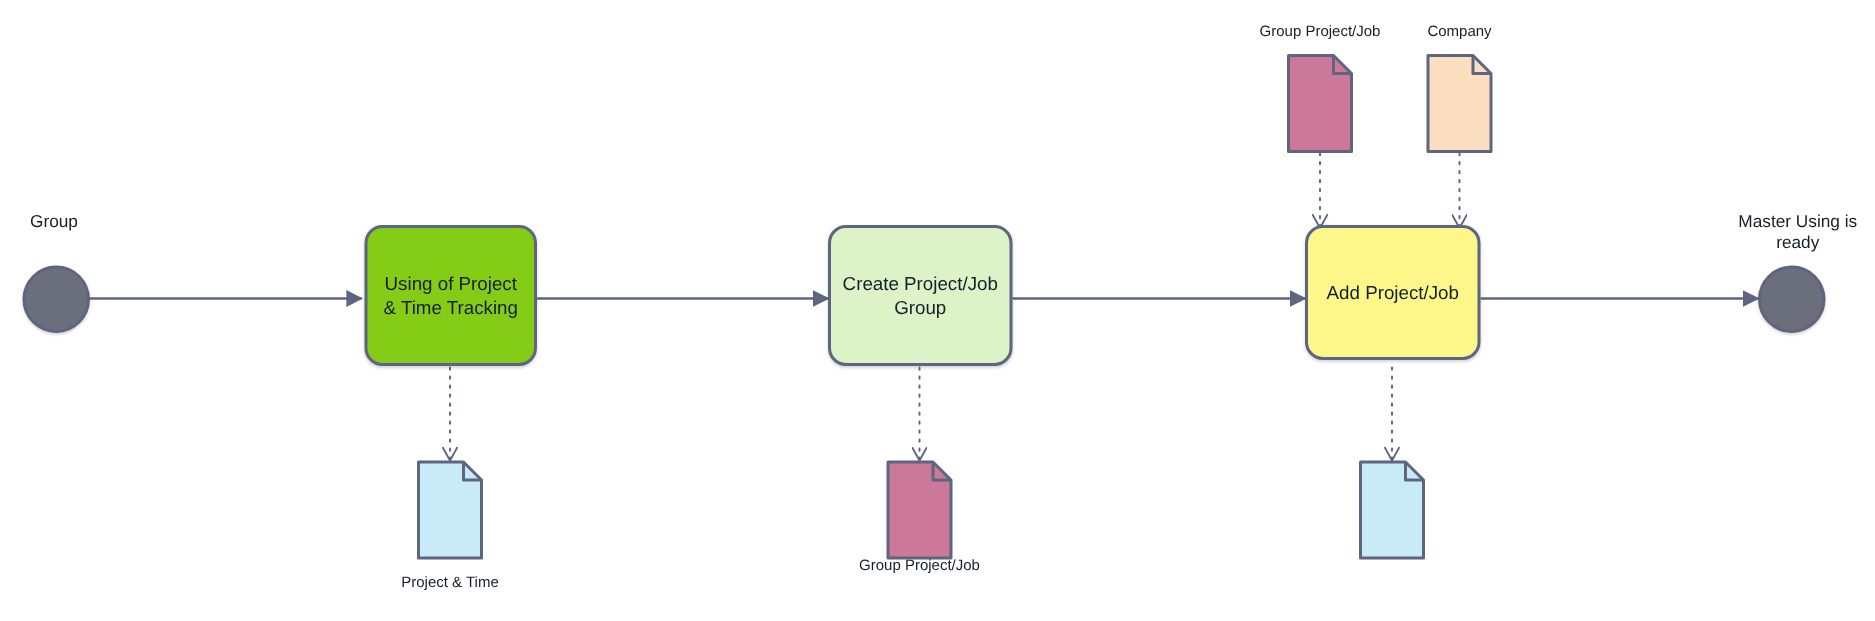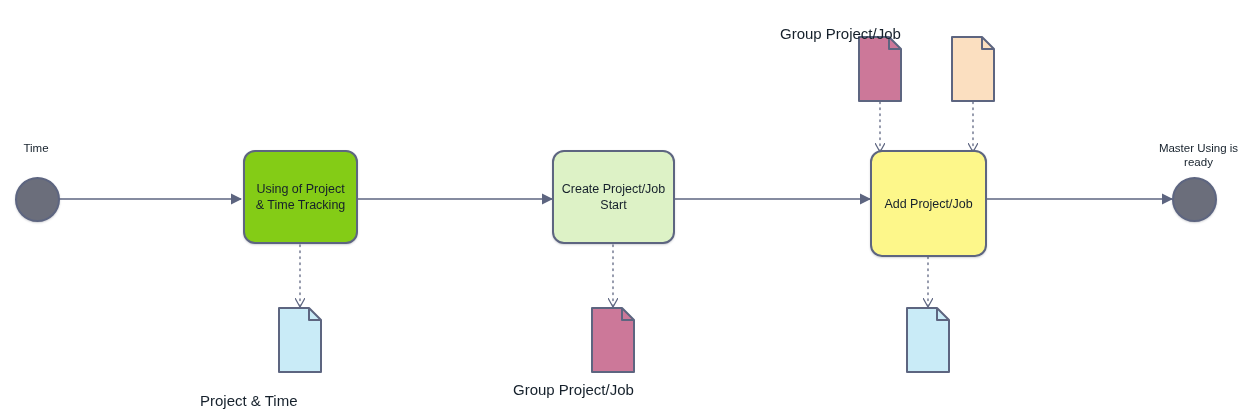--- a/index.html
+++ b/index.html
@@ -67,25 +67,25 @@
     position: absolute;
     width: 44px;
     height: 66px;
   }
   .doc svg {
     display: block;
     overflow: visible;
   }
   .doc-label {
     position: absolute;
-    font-size: 15px;
+    font-size: 10px;
     line-height: 14px;
     color: #15202b;
+    text-align: center;
     white-space: nowrap;
-    margin-top: 12px;
   }
 </style>
 </head>
 <body>
 
 <div id="canvas">
 
   <svg id="edge-layer" viewBox="0 0 1250 414" width="1250" height="414">
     <defs>
       <marker id="arrow-solid" viewBox="0 0 10 10" refX="9" refY="5" markerWidth="7" markerHeight="7" orient="auto-start-reverse">
@@ -108,50 +108,51 @@
 
     <line x1="613" y1="245" x2="613" y2="306" stroke="#5d6580" stroke-width="1.3" stroke-dasharray="1.5 4.5" stroke-linecap="round" marker-end="url(#arrow-open)"></line>
 
     <line x1="928" y1="245" x2="928" y2="306" stroke="#5d6580" stroke-width="1.3" stroke-dasharray="1.5 4.5" stroke-linecap="round" marker-end="url(#arrow-open)"></line>
 
     <line x1="880" y1="102" x2="880" y2="151" stroke="#5d6580" stroke-width="1.3" stroke-dasharray="1.5 4.5" stroke-linecap="round" marker-end="url(#arrow-open)"></line>
 
     <line x1="973" y1="102" x2="973" y2="151" stroke="#5d6580" stroke-width="1.3" stroke-dasharray="1.5 4.5" stroke-linecap="round" marker-end="url(#arrow-open)"></line>
   </svg>
 
-  <div class="node-caption" style="left:2px; top:141px; width:68px;">Time</div>
+  <div class="node-caption" style="left:2px; top:141px; width:68px;">Group</div>
   <div class="node event-circle" style="left:15px; top:177px; width:45px; height:45px;"></div>
 
   <div class="node task" style="left:243px; top:150px; width:115px; height:94px; background:#84cc16;">Using of Project
 &amp; Time Tracking</div>
 
   <div class="node task" style="left:552px; top:150px; width:123px; height:94px; background:#ddf2c6;">Create
 Project/Job
-Start</div>
+Group</div>
 
-  <div class="node task" style="left:870px; top:150px; width:117px; height:107px; background:#fdf78a;">Add Project/Job</div>
+  <div class="node task" style="left:870px; top:150px; width:117px; height:90px; background:#fdf78a;">Add Project/Job</div>
 
   <div class="node-caption" style="left:1146px; top:141px; width:105px;">Master Using is
 ready</div>
   <div class="node event-circle" style="left:1172px; top:177px; width:45px; height:45px;"></div>
 
   <div class="doc" style="left:858px; top:36px;">
     <svg width="44" height="66" viewBox="0 0 44 66">
       <path d="M1,1 H31 L43,13 V65 H1 Z" fill="#cc7899" stroke="#5d6580" stroke-width="2" stroke-linejoin="round"></path>
       <path d="M31,1 V13 H43" fill="none" stroke="#5d6580" stroke-width="2" stroke-linejoin="round"></path>
     </svg>
   </div>
   <div class="doc-label" style="left:780px; top:15px; width:200px;">Group Project/Job</div>
 
   <div class="doc" style="left:951px; top:36px;">
     <svg width="44" height="66" viewBox="0 0 44 66">
       <path d="M1,1 H31 L43,13 V65 H1 Z" fill="#fbdfc0" stroke="#5d6580" stroke-width="2" stroke-linejoin="round"></path>
       <path d="M31,1 V13 H43" fill="none" stroke="#5d6580" stroke-width="2" stroke-linejoin="round"></path>
     </svg>
   </div>
+  <div class="doc-label" style="left:873px; top:15px; width:200px;">Company</div>
 
   <div class="doc" style="left:278px; top:307px;">
     <svg width="44" height="66" viewBox="0 0 44 66">
       <path d="M1,1 H31 L43,13 V65 H1 Z" fill="#c9ebf7" stroke="#5d6580" stroke-width="2" stroke-linejoin="round"></path>
       <path d="M31,1 V13 H43" fill="none" stroke="#5d6580" stroke-width="2" stroke-linejoin="round"></path>
     </svg>
   </div>
   <div class="doc-label" style="left:200px; top:382px; width:200px;">Project &amp; Time</div>
 
   <div class="doc" style="left:591px; top:307px;">

